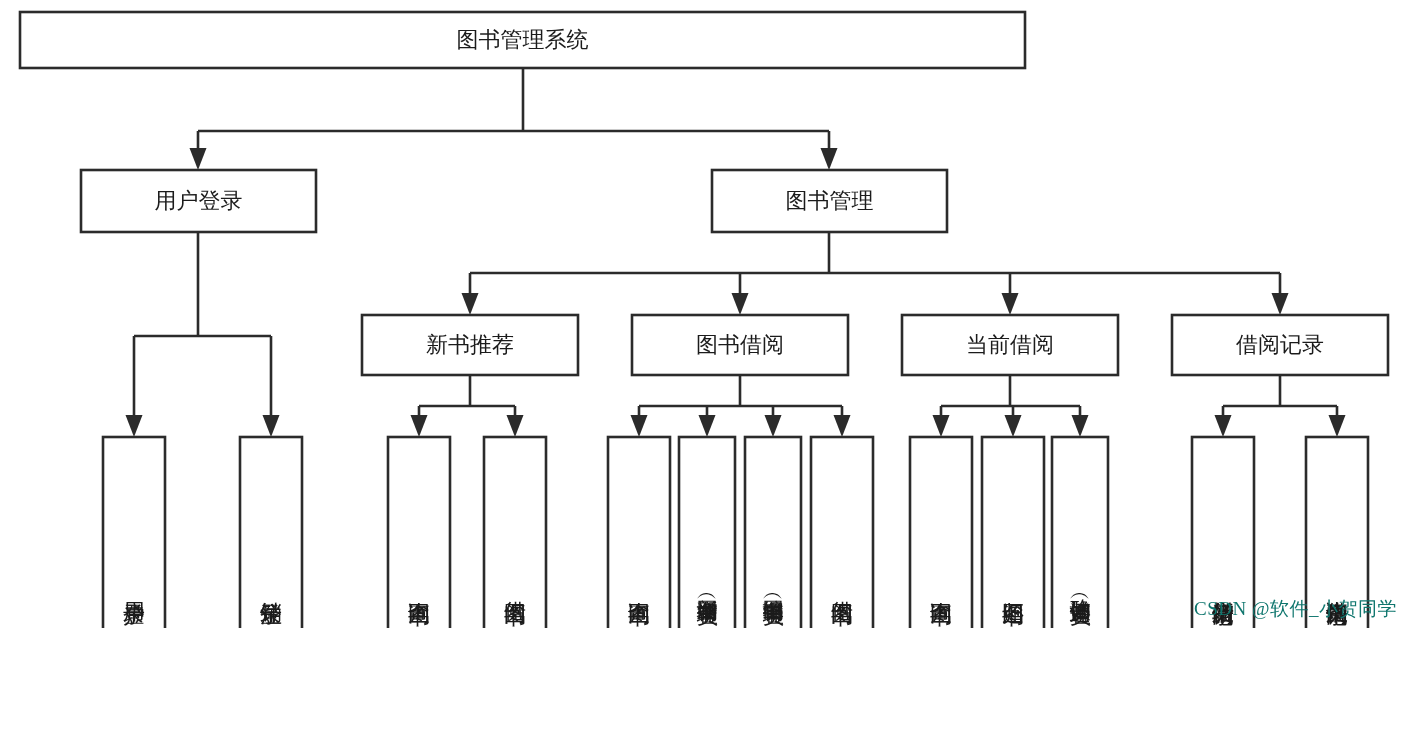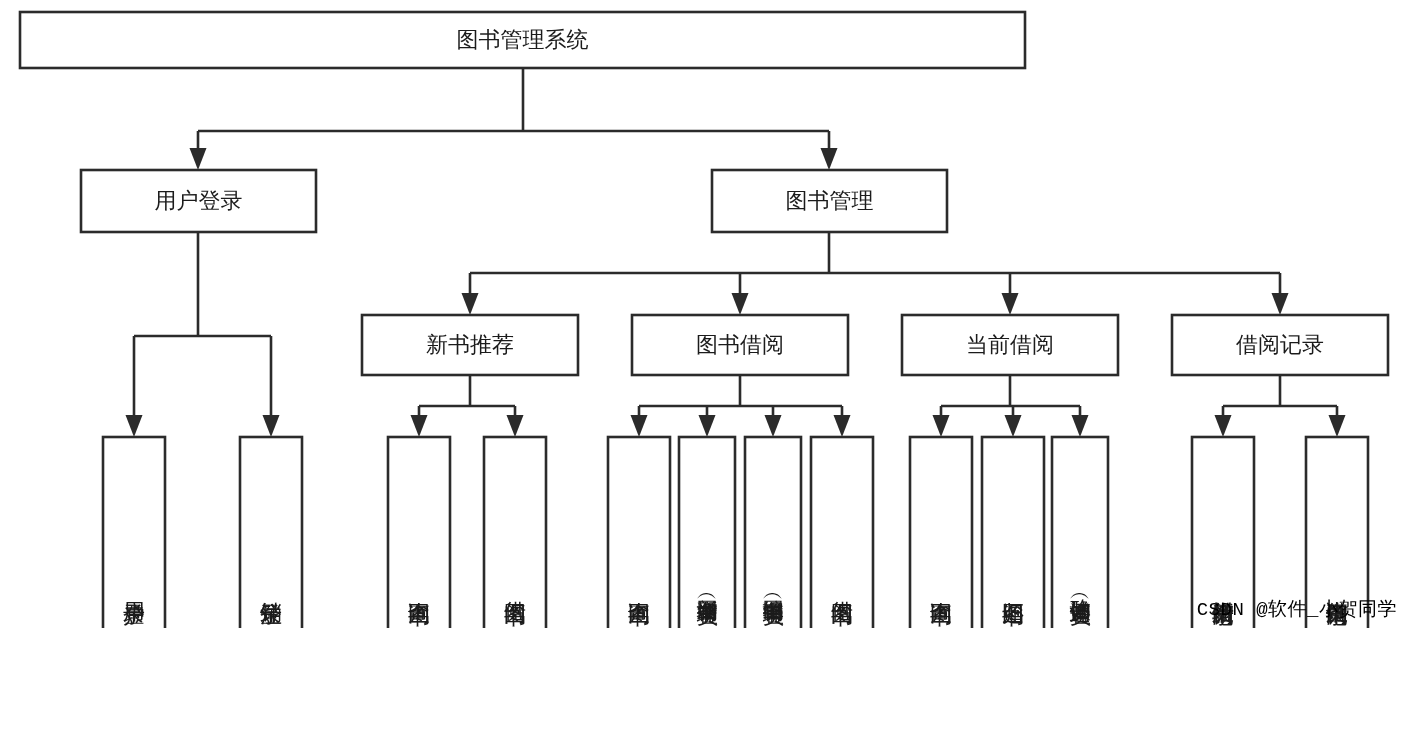--- a/index.html
+++ b/index.html
@@ -59,23 +59,23 @@
     display: flex;
     align-items: center;
     justify-content: center;
     pointer-events: none;
     user-select: none;
   }
   .watermark {
     position: absolute;
     right: 8px;
     bottom: 6px;
-    font-family: Liberation Mono, monospace;
+    font-family: Liberation Serif, serif;
     font-size: 19px;
-    color: #000000;
+    color: #0f766e;
     white-space: nowrap;
     letter-spacing: 0.5px;
   }
 </style>
 </head>
 <body>
 
 <div id="stage">
 
   <svg class="diagram" viewBox="0 0 1405 747" xmlns="http://www.w3.org/2000/svg">

